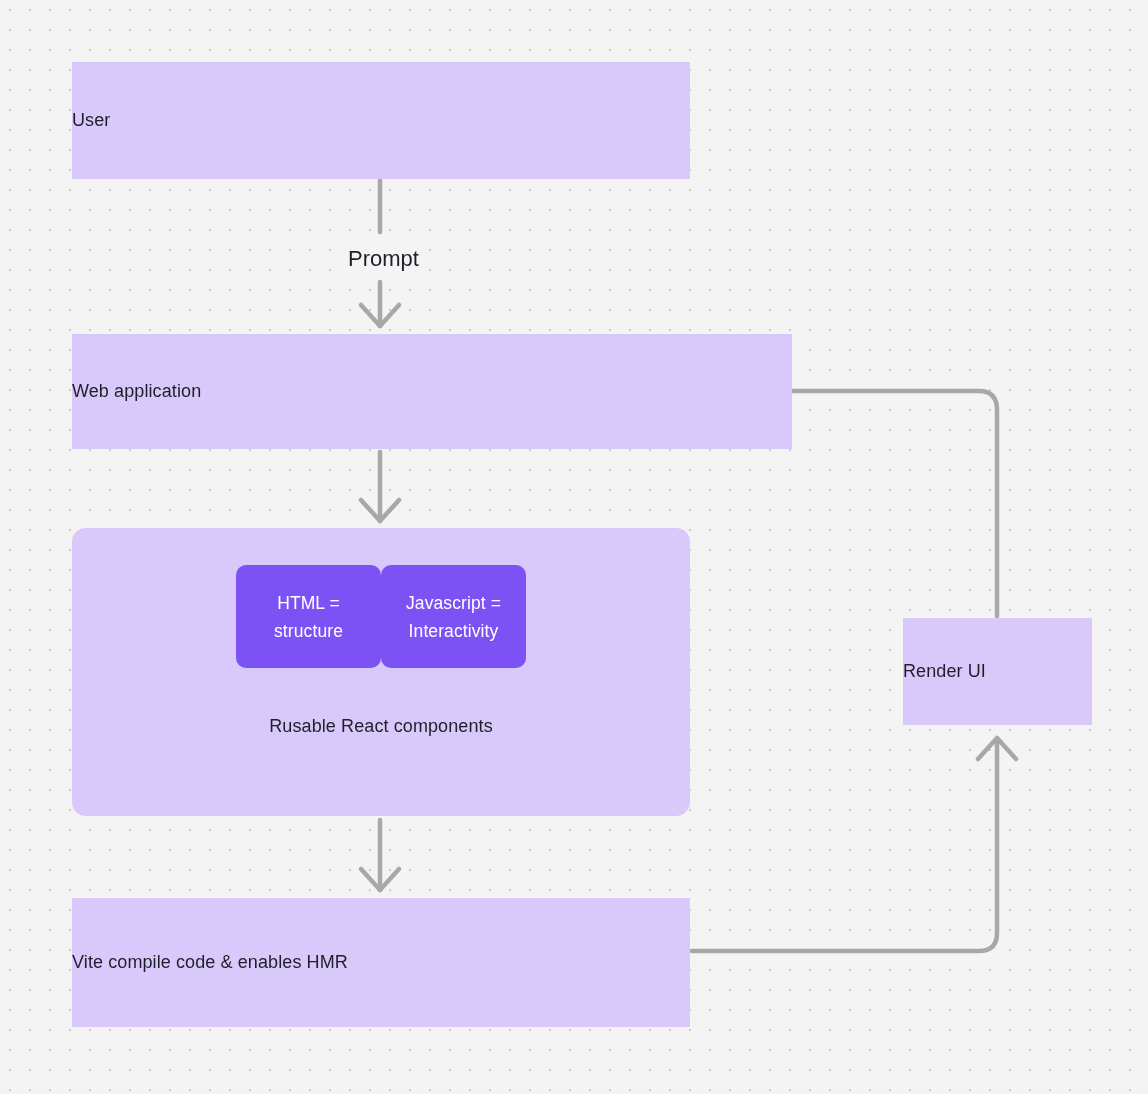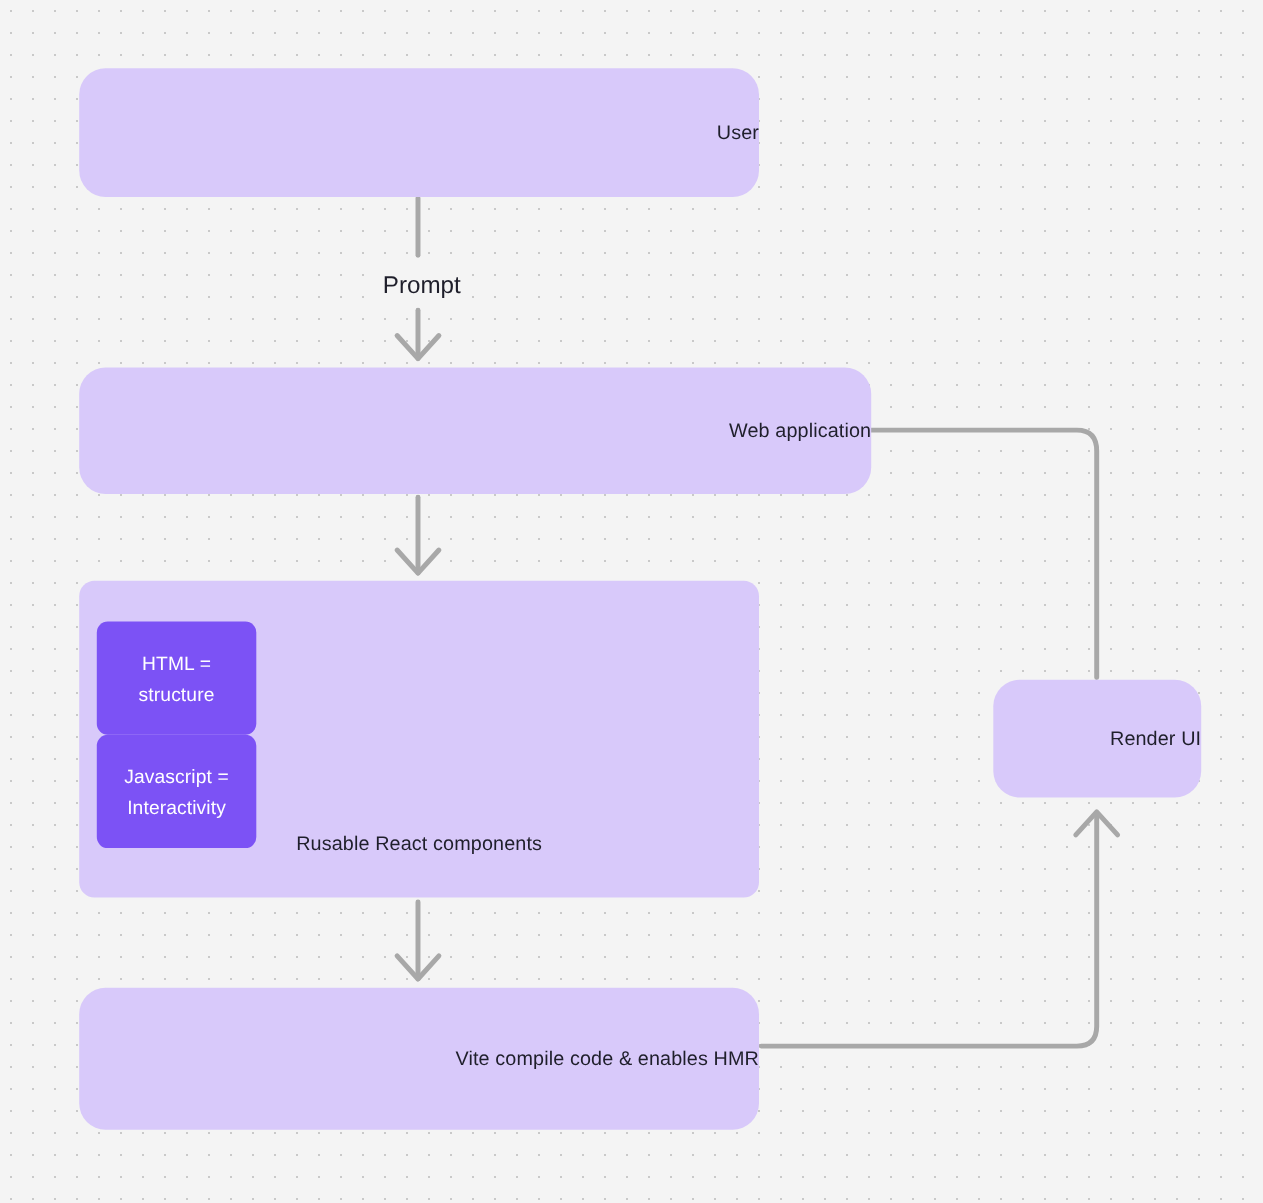--- a/index.html
+++ b/index.html
@@ -30,24 +30,24 @@
     top: 0;
     width: 1148px;
     height: 1094px;
     pointer-events: none;
   }
 
   .node {
     position: absolute;
     box-sizing: border-box;
     background: #d8c9fa;
-    border-radius: 24px;
+    border-radius: 0;
     display: flex;
     align-items: center;
-    justify-content: flex-end;
+    justify-content: flex-start;
     color: #1f1f2b;
     font-size: 18px;
     line-height: 1.35;
     text-align: center;
     letter-spacing: 0.1px;
   }
 
   .node-user {
     left: 72px;
     top: 62px;
@@ -81,26 +81,25 @@
 
   .node-render {
     left: 903px;
     top: 618px;
     width: 189px;
     height: 107px;
   }
 
   .inner-row {
     position: absolute;
-    left: 16px;
+    left: 0;
     top: 37px;
     width: 618px;
     display: flex;
     justify-content: center;
-    flex-direction: column;
   }
 
   .inner-box {
     box-sizing: border-box;
     width: 145px;
     height: 103px;
     background: #7c52f5;
     border-radius: 10px;
     display: flex;
     align-items: center;
@@ -113,21 +112,20 @@
   }
 
   .components-caption {
     position: absolute;
     left: 0;
     top: 186px;
     width: 618px;
     text-align: center;
     font-size: 18px;
     color: #1f1f2b;
-    margin-top: 41px;
   }
 
   .edge-label {
     position: absolute;
     font-size: 22px;
     color: #1f1f2b;
     background: #f4f4f4;
     padding: 2px 7px;
     white-space: nowrap;
   }

